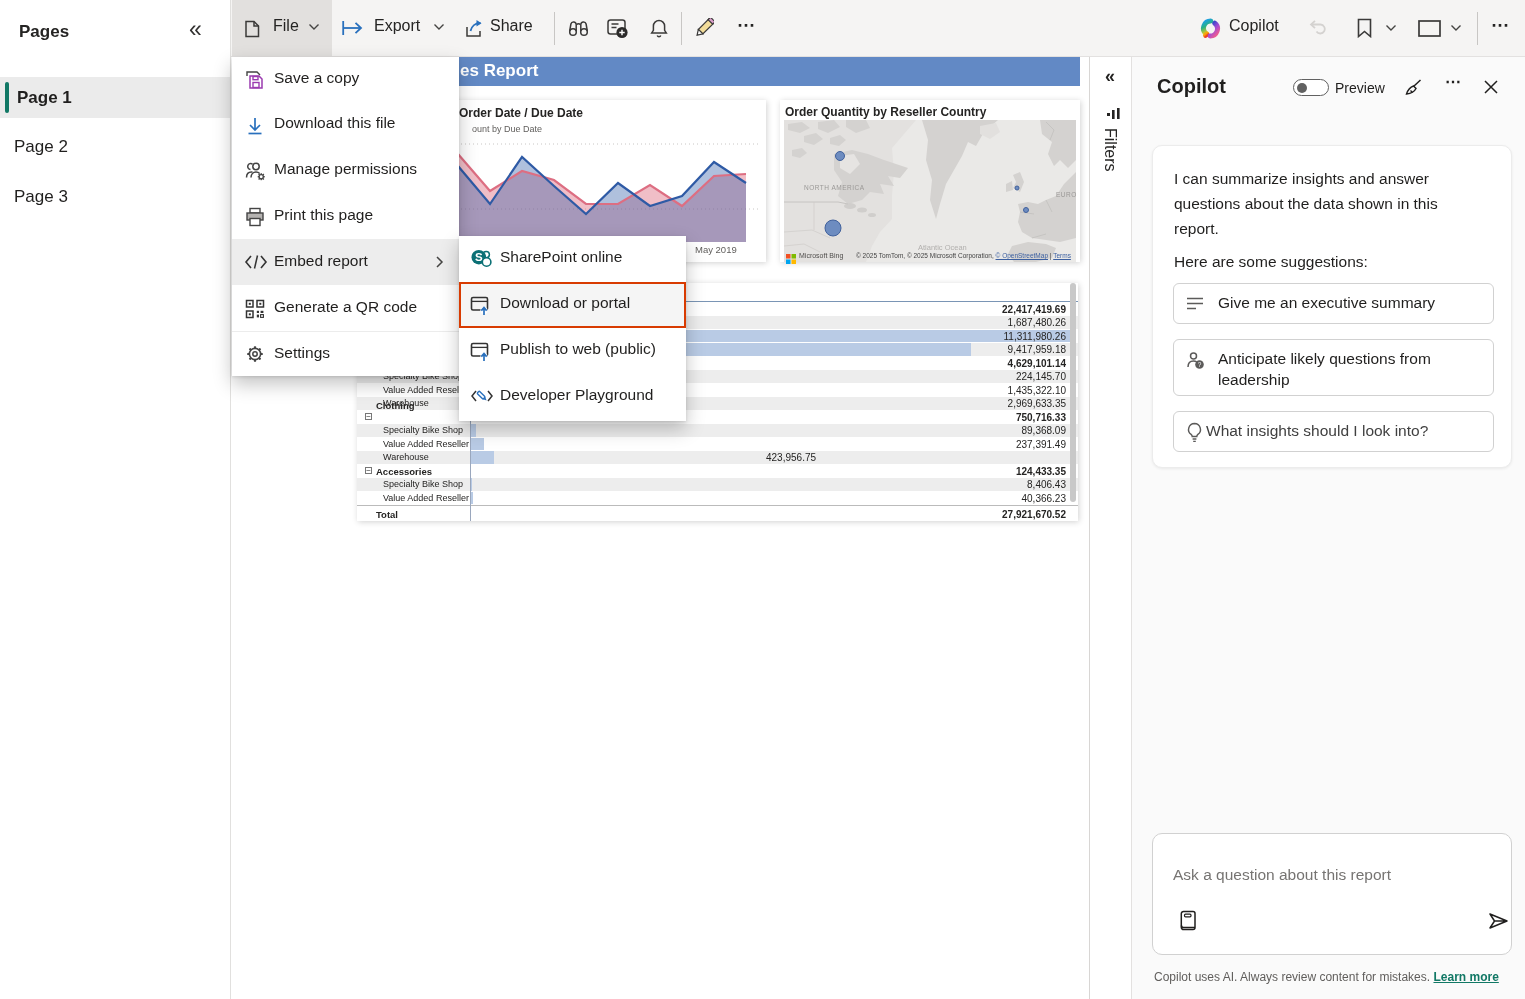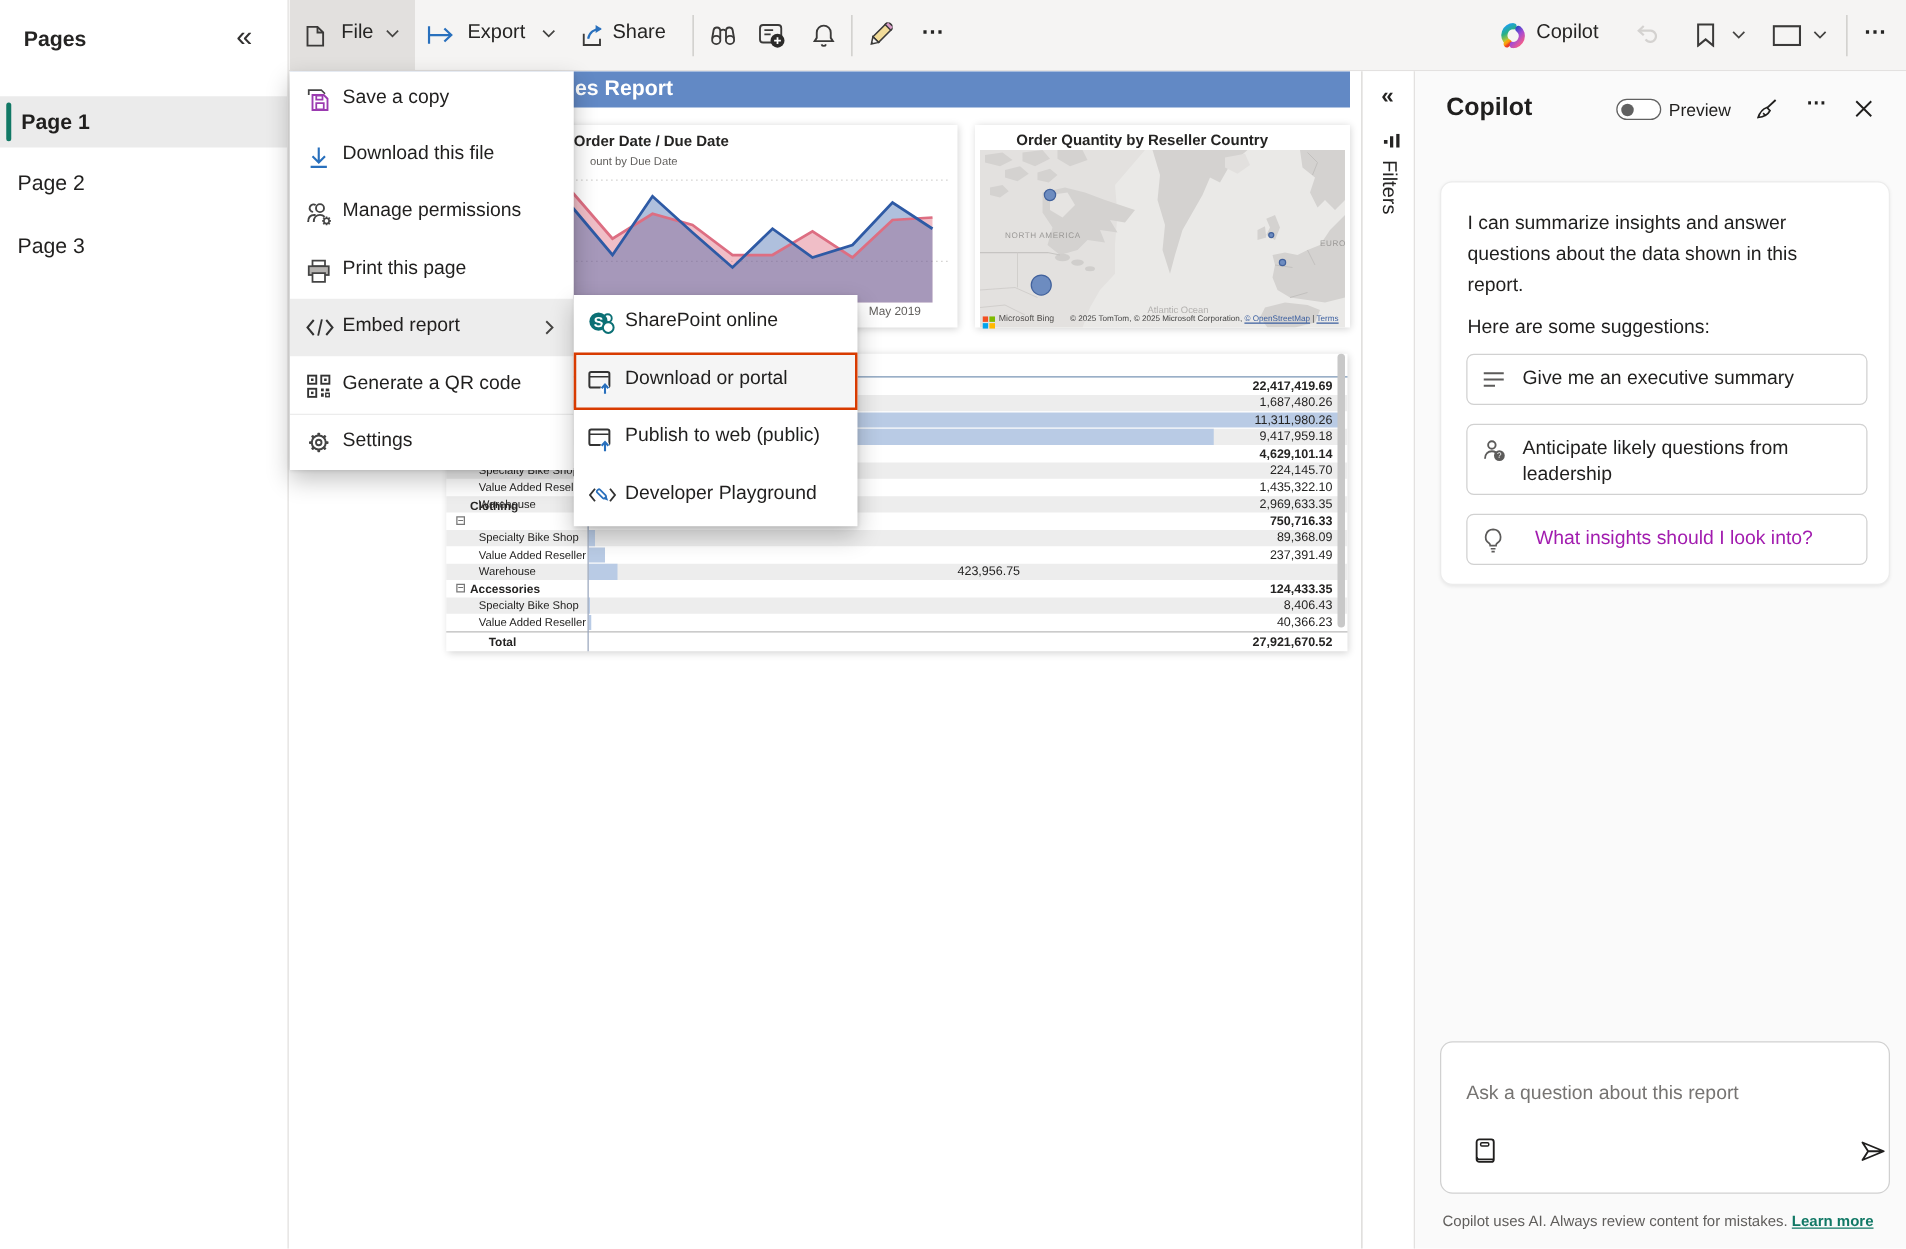--- a/index.html
+++ b/index.html
@@ -143,21 +143,21 @@
         <line x1="8" y1="109" x2="313" y2="109" stroke="#c8c6c4" stroke-width="1" stroke-dasharray="1,3"></line>
         <polygon points="13,54 45,91 77,71 109,80 141,104 173,104 205,85 237,106 269,76 301,74 301,142 13,142" fill="#dd6e82" opacity="0.45"></polygon>
         <polygon points="13,66 45,104 77,57 109,86 141,114 173,83 205,106 237,96 269,62 301,83 301,142 13,142" fill="#2e5aa5" opacity="0.38"></polygon>
         <polyline points="13,54 45,91 77,71 109,80 141,104 173,104 205,85 237,106 269,76 301,74" fill="none" stroke="#dd6e82" stroke-width="2.2"></polyline>
         <polyline points="13,66 45,104 77,57 109,86 141,114 173,83 205,106 237,96 269,62 301,83" fill="none" stroke="#2e5aa5" stroke-width="2.2"></polyline>
       </svg>
       <div class="abs" style="left:250px;top:144px;font-size:9.5px;color:#605e5c;">May 2019</div>
     </div>
 
     <div class="abs" style="left:548px;top:43px;width:300px;height:162px;background:#fff;box-shadow:1px 1px 6px rgba(0,0,0,.18);">
-      <div class="abs" style="left:5px;top:5px;font-size:12px;font-weight:bold;color:#252423;margin-left:28px;">Order Quantity by Reseller Country</div>
+      <div class="abs" style="left:5px;top:5px;font-size:12px;font-weight:bold;color:#252423;">Order Quantity by Reseller Country</div>
       <svg class="abs" style="left:4px;top:20px;" width="292" height="142" viewBox="0 0 292 142">
         <rect width="292" height="142" fill="#eae9e7"></rect>
 
         <path d="M0 0 L132 0 L120 14 L108 28 L110 52 L108 75 L108 99 L96 112 L88 126 L82 142 L0 142 Z" fill="#e3e1df"></path>
 
         <g fill="#d4d2d0">
           <path d="M4 4 l14 -2 8 6 -10 5 -12 -3 z"></path>
           <path d="M34 2 l16 -2 6 7 -12 6 -10 -4 z"></path>
           <path d="M62 0 l20 0 4 8 -14 5 -10 -6 z"></path>
           <path d="M20 16 l12 -3 7 6 -9 6 -10 -3 z"></path>
@@ -265,21 +265,21 @@
       <div class="abs" style="left:19px;top:182.5px;font-size:9.5px;font-weight:bold;color:#252423;">Accessories</div>
       <div class="abs" style="left:409px;top:182.5px;width:300px;text-align:right;font-size:10px;font-weight:bold;color:#252423;">124,433.35</div>
       <div class="abs" style="left:0;top:194.5px;width:721px;height:13.5px;background:#ededed;"></div>
       <div class="abs" style="left:114px;top:195.0px;width:0.6px;height:12.5px;background:#b9cbe5;"></div>
       <div class="abs" style="left:26px;top:196.0px;font-size:9px;font-weight:normal;color:#252423;">Specialty Bike Shop</div>
       <div class="abs" style="left:409px;top:196.0px;width:300px;text-align:right;font-size:10px;font-weight:normal;color:#252423;">8,406.43</div>
       <div class="abs" style="left:114px;top:208.5px;width:2.1px;height:12.5px;background:#b9cbe5;"></div>
       <div class="abs" style="left:26px;top:209.5px;font-size:9px;font-weight:normal;color:#252423;">Value Added Reseller</div>
       <div class="abs" style="left:409px;top:209.5px;width:300px;text-align:right;font-size:10px;font-weight:normal;color:#252423;">40,366.23</div>
       <div class="abs" style="left:0;top:221.5px;width:721px;height:1px;background:#bbb;"></div>
-      <div class="abs" style="left:34px;top:225.5px;font-size:9.5px;font-weight:bold;color:#252423;">Total</div>
+      <div class="abs" style="left:19px;top:225.5px;font-size:9.5px;font-weight:bold;color:#252423;">Total</div>
       <div class="abs" style="left:409px;top:225.5px;width:300px;text-align:right;font-size:10px;font-weight:bold;color:#252423;">27,921,670.52</div>
       <div class="abs" style="left:113px;top:0;width:1px;height:238px;background:#9aa7bd;"></div>
       <div class="abs" style="left:713px;top:0;width:6px;height:219px;background:#c8c8c8;border-radius:3px;"></div>
     </div>
   </div>
 
   <div class="abs" id="filters" style="left:1089px;top:57px;width:42px;height:942px;background:#fff;border-left:1px solid #d8d6d4;">
     <div class="abs" style="left:15px;top:9px;font-size:18px;font-weight:bold;color:#252423;">«</div>
     <div class="abs" style="left:17px;top:49px;width:14px;height:12px;">
       <svg width="14" height="12" viewBox="0 0 14 12">
@@ -329,21 +329,21 @@
           <text x="13.5" y="15.8" font-size="6.5" fill="#fff" text-anchor="middle" font-family="Liberation Sans">?</text>
         </svg>
         <div class="abs" style="left:44px;top:8px;width:265px;font-size:15.5px;line-height:21px;color:#201f1e;">Anticipate likely questions from leadership</div>
       </div>
 
       <div class="abs" style="left:20px;top:265px;width:321px;height:41px;border:1px solid #d1d1d1;border-radius:6px;background:#fff;">
         <svg class="abs" style="left:12px;top:10px;" width="17" height="21" viewBox="0 0 17 21">
           <path d="M8.5 1.5 a6 6 0 0 1 3.4 10.9 c-0.8 0.6 -1.1 1.2 -1.1 2.1 h-4.6 c0 -0.9 -0.3 -1.5 -1.1 -2.1 a6 6 0 0 1 3.4 -10.9 z" fill="none" stroke="#5c5b5a" stroke-width="1.4"></path>
           <path d="M6.6 17 h3.8 M7.2 19.3 h2.6" stroke="#5c5b5a" stroke-width="1.3" fill="none"></path>
         </svg>
-        <div class="abs" style="left:54px;top:10px;font-size:15.5px;color:#a21caf;">What insights should I look into?</div>
+        <div class="abs" style="left:32px;top:10px;font-size:15.5px;color:#404040;">What insights should I look into?</div>
       </div>
     </div>
 
     <div class="abs" style="left:20px;top:776px;width:360px;height:122px;background:#fff;border:1px solid #d1d1d1;border-radius:10px;">
       <div class="abs" style="left:20px;top:32px;font-size:15.5px;color:#767472;">Ask a question about this report</div>
       <svg class="abs" style="left:27px;top:76px;" width="17" height="21" viewBox="0 0 17 21">
         <path d="M3.5 1.5 h9.5 a2 2 0 0 1 2 2 v14 a2 2 0 0 1 -2 2 h-9.5 a2.2 2.2 0 0 1 -2.2 -2.2 v-13.6 a2.2 2.2 0 0 1 2.2 -2.2 z" fill="none" stroke="#201f1e" stroke-width="1.5"></path>
         <path d="M1.5 15.5 a2 2 0 0 0 2 2 h11.5" fill="none" stroke="#201f1e" stroke-width="1.5"></path>
         <rect x="4.5" y="4.2" width="6.5" height="2.6" rx="1" fill="none" stroke="#201f1e" stroke-width="1.2"></rect>
       </svg>

